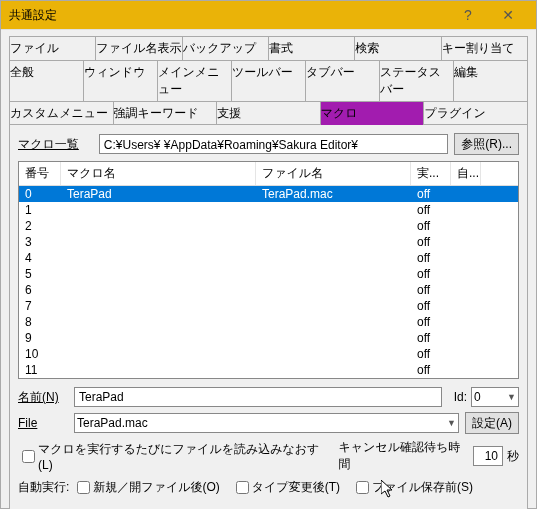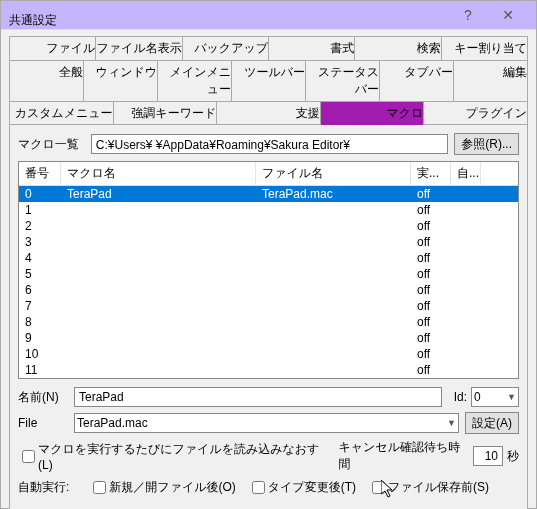--- a/index.html
+++ b/index.html
@@ -1,50 +1,50 @@
 <!DOCTYPE html>
 <html><head>
 <meta charset="utf-8">
 <style>
 * { box-sizing: border-box; font-family: "MS UI Gothic", "Meiryo UI", sans-serif; font-size: 12px; }
 body { margin: 0; background: #f0f0f0; width: 537px; height: 509px; overflow: hidden; }
 .window { width: 537px; height: 509px; background: #f0f0f0; border: 1px solid #aaa; display: flex; flex-direction: column; }
-.titlebar { height: 30px; background: #c4b5fd; display: flex; align-items: flex-end; padding: 0 8px; border-bottom: 1px solid #e0e0e0; }
+.titlebar { height: 30px; background: #eab308; display: flex; align-items: center; padding: 0 8px; border-bottom: 1px solid #e0e0e0; }
 .titlebar .title { flex: 1; color: #000; font-size: 12px; }
 .titlebar .btn { width: 40px; height: 28px; display: flex; align-items: center; justify-content: center; color: #555; font-size: 14px; }
 .titlebar .close { font-size: 14px; }
 .content { flex: 1; padding: 6px 8px 8px 8px; display: flex; flex-direction: column; }
 
 .tabsarea { }
 .tabs-row { display: flex; }
-.tab { border: 1px solid #aaa; border-bottom: none; background: #f0f0f0; padding: 3px 0; font-size: 12px; text-align: right; cursor: pointer; flex: 1; }
+.tab { border: 1px solid #aaa; border-bottom: none; background: #f0f0f0; padding: 3px 0; font-size: 12px; text-align: left; cursor: pointer; flex: 1; }
 .tab + .tab { border-left: none; }
 .tab.active { background: #a21caf; position: relative; z-index: 2; }
 .tabbody { border: 1px solid #aaa; background: #f0f0f0; padding: 8px; margin-top: -1px; flex: 1; display: flex; flex-direction: column; }
 
 .row { display: flex; align-items: center; margin-bottom: 6px; }
-.lbl { margin-right: 12px; }
+.lbl { margin-right: 20px; text-decoration: underline; }
 .pathbox { flex: 1; border: 1px solid #888; background: #fff; padding: 2px 4px; height: 20px; line-height: 16px; overflow: hidden; white-space: nowrap; }
 .btn-s { border: 1px solid #888; background: #e1e1e1; padding: 2px 6px; margin-left: 6px; height: 22px; display: flex; align-items: center; }
 
 .listwrap { border: 1px solid #888; background: #fff; flex: 1; position: relative; overflow: hidden; display: flex; flex-direction: column; margin-bottom: 8px; }
 .listhead { display: flex; background: #fff; border-bottom: 1px solid #ddd; }
 .listhead .col { border-right: 1px solid #e5e5e5; padding: 3px 6px; background: #fff; }
 .listbody { overflow-y: scroll; flex: 1; }
 .listrow { display: flex; }
 .listrow .cell { padding: 1px 6px; overflow: hidden; white-space: nowrap; }
 .listrow.selected { background: #0078d7; color: #fff; }
 .c0 { width: 42px; }
 .c1 { width: 195px; }
 .c2 { width: 155px; }
 .c3 { width: 40px; }
 .c4 { width: 30px; }
 
 .formrow { display: flex; align-items: center; margin-bottom: 5px; }
-.formrow .flabel { width: 56px; }
+.formrow .flabel { width: 56px; text-decoration: underline; }
 .txt { border: 1px solid #888; background: #fff; height: 20px; padding: 2px 4px; }
 .sel { border: 1px solid #888; background: #fff; height: 20px; padding: 1px 2px; display: flex; align-items: center; }
 .sel .arrow { margin-left: auto; font-size: 9px; color: #555; }
 .chk { display: inline-flex; align-items: center; margin-right: 12px; }
 .chk input { margin-right: 3px; }
 .cursor { position: absolute; pointer-events: none; }
 </style>
 </head>
 <body>
 
@@ -63,22 +63,22 @@
           <div class="tab">バックアップ</div>
           <div class="tab">書式</div>
           <div class="tab">検索</div>
           <div class="tab">キー割り当て</div>
         </div>
       <div class="tabs-row" id="tr2">
           <div class="tab">全般</div>
           <div class="tab">ウィンドウ</div>
           <div class="tab">メインメニュー</div>
           <div class="tab">ツールバー</div>
+          <div class="tab">タブバー</div>
           <div class="tab">ステータスバー</div>
-          <div class="tab">タブバー</div>
           <div class="tab">編集</div>
         </div>
       <div class="tabs-row" id="tr3">
           <div class="tab">カスタムメニュー</div>
           <div class="tab">強調キーワード</div>
           <div class="tab">支援</div>
           <div class="tab active">マクロ</div>
           <div class="tab">プラグイン</div>
         </div>
     </div>
@@ -213,21 +213,21 @@
         <label class="chk">
           <input type="checkbox" style="">
             <span>マクロを実行するたびにファイルを読み込みなおす(L)</span>
         </label>
         <span style="margin-left:auto">キャンセル確認待ち時間</span>
         <input class="txt" style="width: 30px; margin: 0px 4px; text-align: right;" value="10">
         <span>秒</span>
       </div>
 
       <div class="formrow">
-        <span style="margin-right:20px">自動実行:</span>
+        <span style="margin-right:4px">自動実行:</span>
         <label class="chk">
             <input type="checkbox" style="">
             <span>新規／開ファイル後(O)</span>
           </label>
         <label class="chk">
             <input type="checkbox" style="">
             <span>タイプ変更後(T)</span>
           </label>
         <label class="chk">
             <input type="checkbox" style="">

